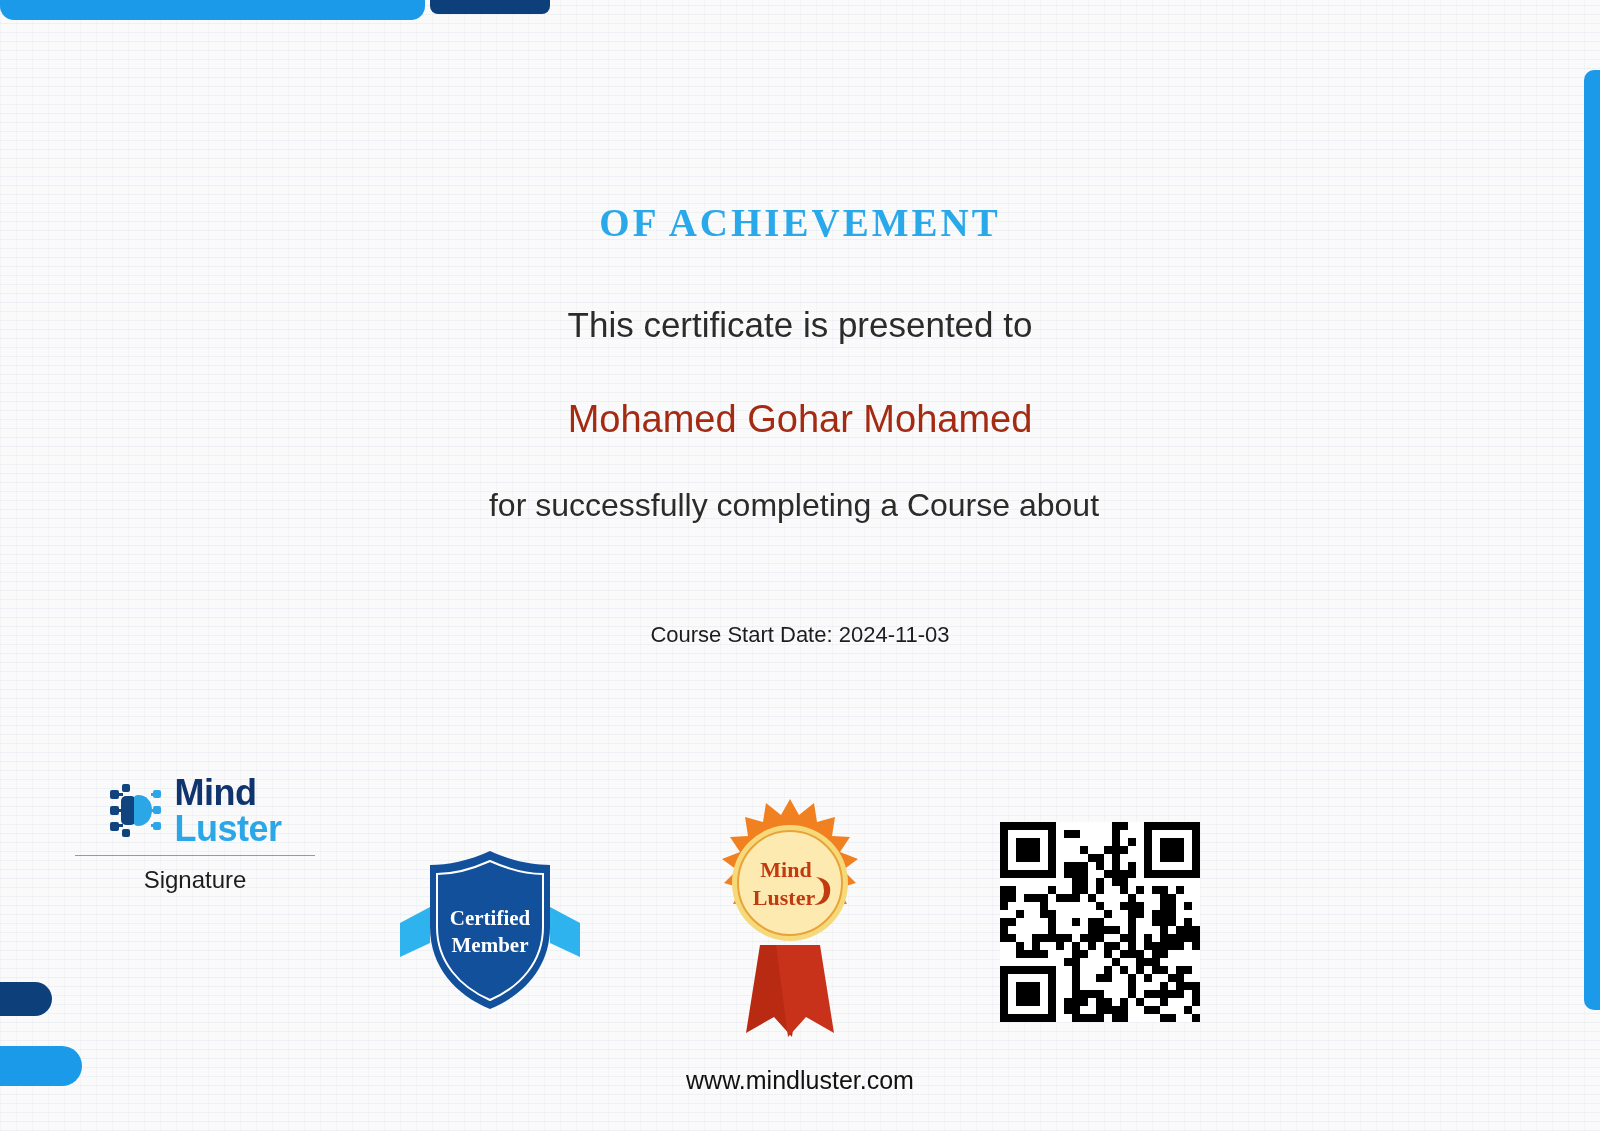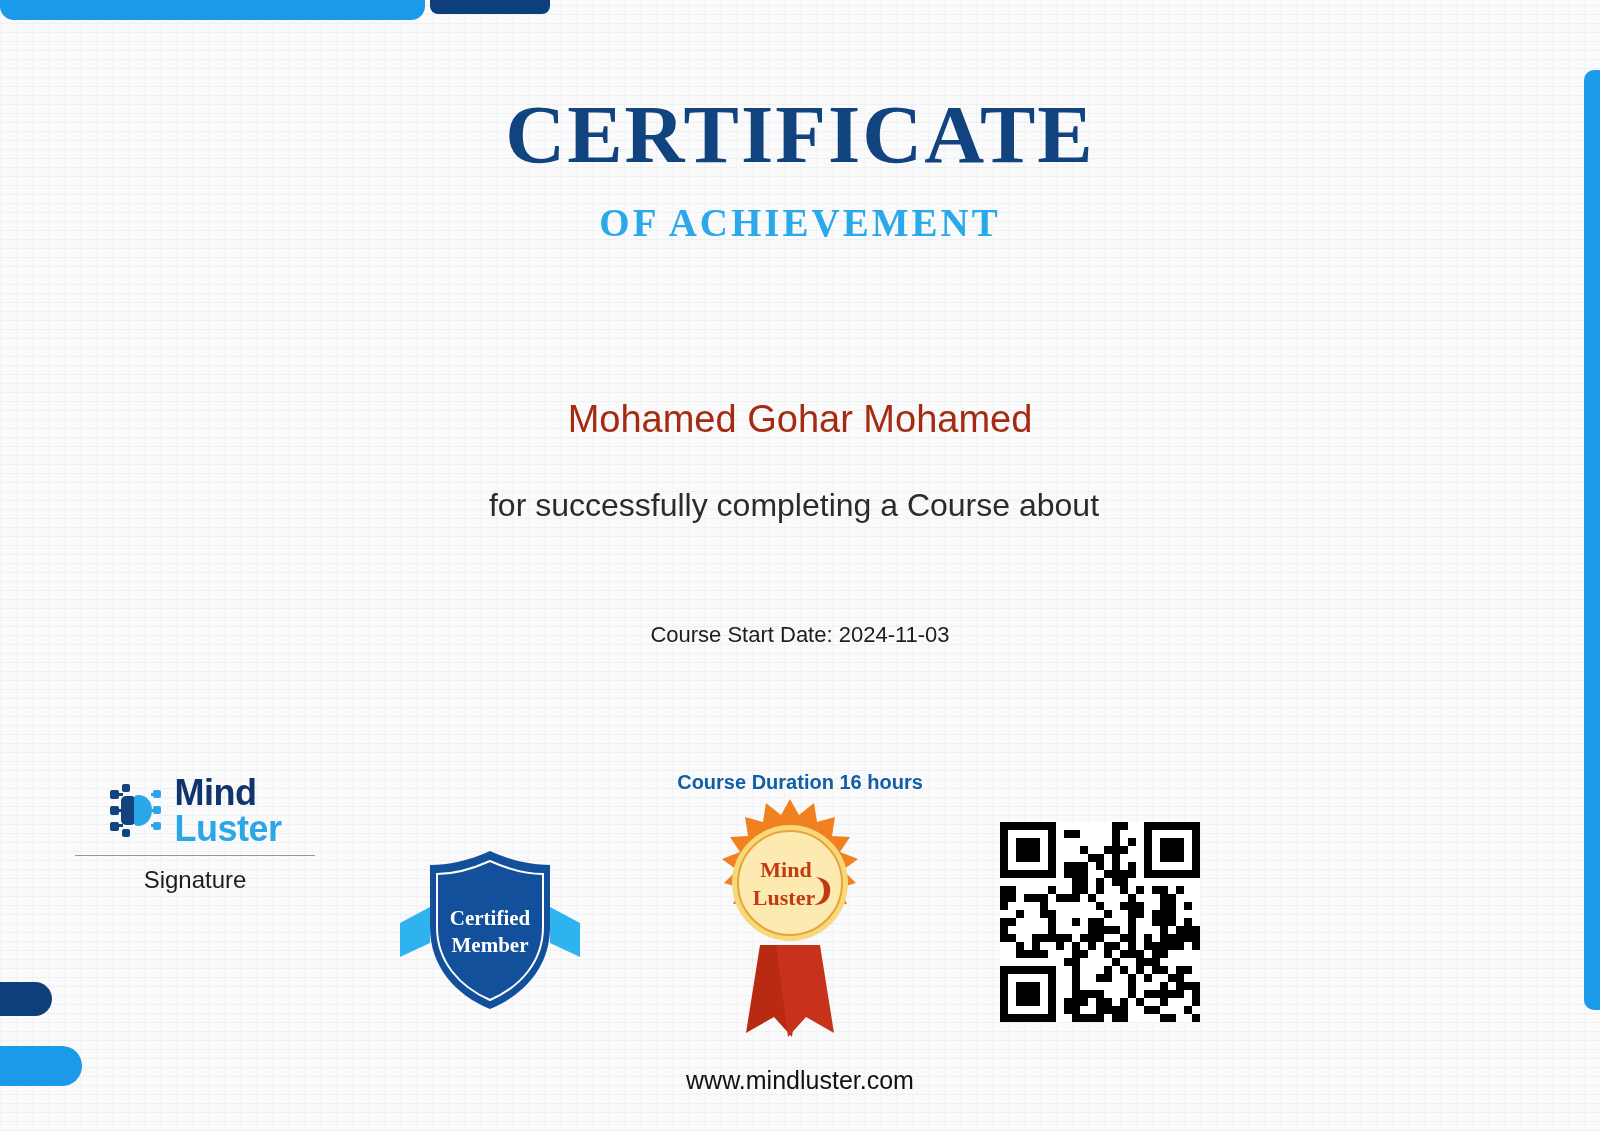--- a/index.html
+++ b/index.html
@@ -265,27 +265,26 @@
 <body>
 
 <div class="certificate">
 
   <div class="bar-top-dark"></div>
   <div class="bar-top-blue"></div>
   <div class="bar-right"></div>
   <div class="bar-bl-dark"></div>
   <div class="bar-bl-blue"></div>
 
-  <div class="title">CERTIFICATE</div>
   <div class="subtitle">OF ACHIEVEMENT</div>
 
+  <div class="presented">This certificate is presented to</div>
   <div class="recipient">Mohamed Gohar Mohamed</div>
   <div class="for-text">for successfully completing a Course about</div>
   <div class="start-date">Course Start Date: 2024-11-03</div>
-  <div class="duration">Course Duration 16 hours</div>
 
   <div class="logo-block">
     <div class="logo-row">
       <span class="brain-icon">
         <svg viewBox="0 0 56 58" width="56" height="58" aria-hidden="true">
           <g fill="#11447f">
             <rect x="2" y="8" width="9" height="9" rx="2"></rect>
             <rect x="2" y="24" width="9" height="9" rx="2"></rect>
             <rect x="2" y="40" width="9" height="9" rx="2"></rect>
             <rect x="14" y="2" width="8" height="8" rx="2"></rect>

